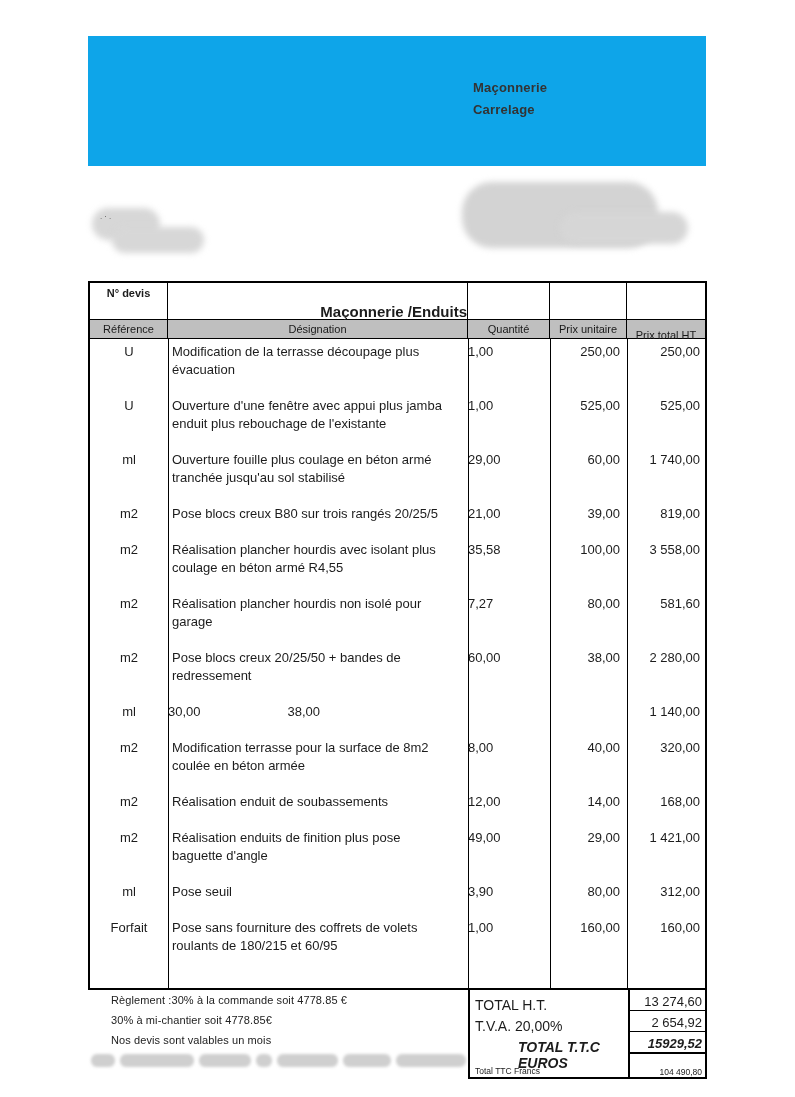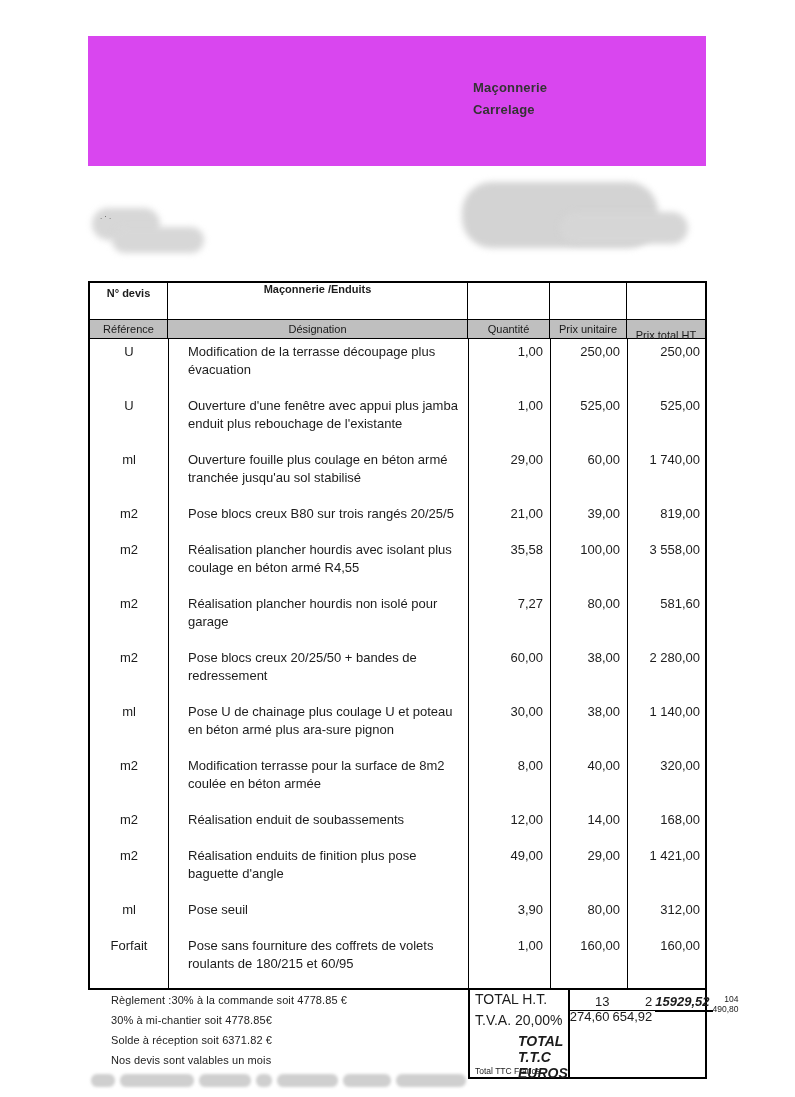--- a/index.html
+++ b/index.html
@@ -5,21 +5,21 @@
   * { margin:0; padding:0; box-sizing:border-box; }
   html,body { background:#ffffff; }
   .page {
     position:relative; width:795px; height:1097px; background:#ffffff;
     font-family:"Liberation Sans", sans-serif; color:#1c1c1c; overflow:hidden;
   }
 
   
   .banner {
     position:absolute; left:88px; top:36px; width:618px; height:130px;
-    background:#d946ef;
+    background:#0ea5e9;
   }
   .banner .bline {
     position:absolute; left:385px; font-weight:bold; font-size:13px; color:#333;
     letter-spacing:0.2px;
   }
   .banner .b1 { top:44px; }
   .banner .b2 { top:66px; }
 
   
   .blob { position:absolute; background:#d7d7d7; filter:blur(3px); border-radius:18px; }
@@ -33,48 +33,48 @@
   .quote-table {
     position:absolute; left:88px; top:281px; width:619px; height:709px;
     border:2px solid #000; display:flex; flex-direction:column;
   }
   .thead1 { display:flex; height:37px; border-bottom:1px solid #000; }
   .thead1 .cell { border-right:1px solid #000; }
   .thead1 .cell:last-child { border-right:none; }
   .cell-ref1 { width:78px; text-align:center; padding-top:4px; }
   .devis-label { font-weight:bold; font-size:11px; display:block; }
   .devis-number { font-size:13px; display:block; margin-top:20px; }
-  .cell-des1 { width:300px; text-align:center; padding-top:0; font-weight:bold; font-size:11px; }
+  .cell-des1 { width:300px; text-align:right; padding-top:20px; font-weight:bold; font-size:15px; }
   .cell-qty1 { width:82px; } .cell-unit1 { width:77px; } .cell-tot1 { flex:1; }
 
   .thead2 { display:flex; height:19px; background:#bfbfbf; border-bottom:1px solid #000; font-size:11px; }
   .thead2 .cell { border-right:1px solid #000; text-align:center; padding-top:3px; color:#1a1a1a; }
   .thead2 .cell:last-child { border-right:none; }
   .h-ref { width:78px; } .h-des { width:300px; } .h-qty { width:82px; } .h-unit { width:77px; } .h-tot { flex:1;margin-top:6px; }
 
   .tbody { position:relative; flex:1; overflow:hidden; padding-top:4px; }
   .vline { position:absolute; top:0; bottom:0; width:1px; background:#000; }
   .v1 { left:78px; } .v2 { left:378px; } .v3 { left:460px; } .v4 { left:537px; }
 
   .row { display:flex; font-size:13px; line-height:18px; margin-bottom:18px; }
   .c-ref  { width:78px; text-align:center; flex-shrink:0; }
-  .c-desc { width:300px; padding-left:20px; white-space:pre-line; overflow:hidden; flex-shrink:0; }
-  .c-qty  { width:82px; text-align:right; padding-right:7px; flex-shrink:0; }
+  .c-desc { width:300px; padding-left:4px; white-space:pre-line; overflow:hidden; flex-shrink:0; }
+  .c-qty  { width:82px; padding-right:7px; flex-shrink:0; }
   .c-unit { width:77px; text-align:right; padding-right:7px; flex-shrink:0; }
   .c-total{ flex:1; text-align:right; padding-right:5px; }
 
   
   .totals {
     position:absolute; left:468px; top:990px; width:239px; height:89px;
     border-left:2px solid #000; border-right:2px solid #000; border-bottom:2px solid #000;
     display:flex;
   }
   .tot-labels { width:158px; display:flex; flex-direction:column; padding-left:5px; }
-  .tot-values { flex:1; display:flex; flex-direction:row; border-left:2px solid #000; }
-  .tl { font-size:14px; height:21px; padding-top:1px; }
+  .tot-values { flex:1; display:flex; flex-direction:column; border-left:2px solid #000; }
+  .tl { font-size:14px; height:21px; padding-top:7px; }
   .tl-ttc { font-weight:bold; font-style:italic; height:22px;margin-left:43px; }
   .tv { font-size:13px; height:21px; text-align:right; padding:4px 3px 0 0; border-bottom:1px solid #000; }
   .tv-ttc { font-weight:bold; font-style:italic; height:22px; border-bottom:2px solid #000; }
   .tot-spacer { flex:1; }
   .tl-francs { font-size:8.5px; height:14px; padding-top:3px; }
   .tv-francs { font-size:8.5px; height:14px; text-align:right; padding:4px 3px 0 0; }
 
   
   .terms { position:absolute; left:91px; top:994px; width:375px; font-size:11px; color:#222; }
   .terms .tline { margin-bottom:8px; letter-spacing:0.1px;padding-left:20px; }
@@ -175,22 +175,20 @@
       <div class="row">
         <div class="c-ref">m2</div>
         <div class="c-desc">Pose blocs creux 20/25/50 + bandes de
 redressement</div>
         <div class="c-qty">60,00</div>
         <div class="c-unit">38,00</div>
         <div class="c-total">2 280,00</div>
       </div>
       <div class="row">
         <div class="c-ref">ml</div>
-        <div class="c-desc">Pose U de chainage plus coulage U et poteau
-en béton armé plus ara-sure pignon</div>
         <div class="c-qty">30,00</div>
         <div class="c-unit">38,00</div>
         <div class="c-total">1 140,00</div>
       </div>
       <div class="row">
         <div class="c-ref">m2</div>
         <div class="c-desc">Modification terrasse pour la surface de 8m2
 coulée en béton armée</div>
         <div class="c-qty">8,00</div>
         <div class="c-unit">40,00</div>
@@ -242,21 +240,20 @@
       <div class="tv">2 654,92</div>
       <div class="tv tv-ttc">15929,52</div>
       <div class="tot-spacer"></div>
       <div class="tv-francs">104 490,80</div>
     </div>
   </div>
 
   <div class="terms">
     <div class="tline">Règlement :30% à la commande soit 4778.85 €</div>
     <div class="tline">30% à mi-chantier soit 4778.85€</div>
-    <div class="tline">Solde à réception soit 6371.82 €</div>
     <div class="tline">Nos devis sont valables un mois</div>
     <div class="redacted-strip">
       <span class="rseg rs1"></span>
       <span class="rseg rs2"></span>
       <span class="rseg rs3"></span>
       <span class="rseg rs4"></span>
       <span class="rseg rs5"></span>
       <span class="rseg rs6"></span>
       <span class="rseg rs7"></span>
     </div>

